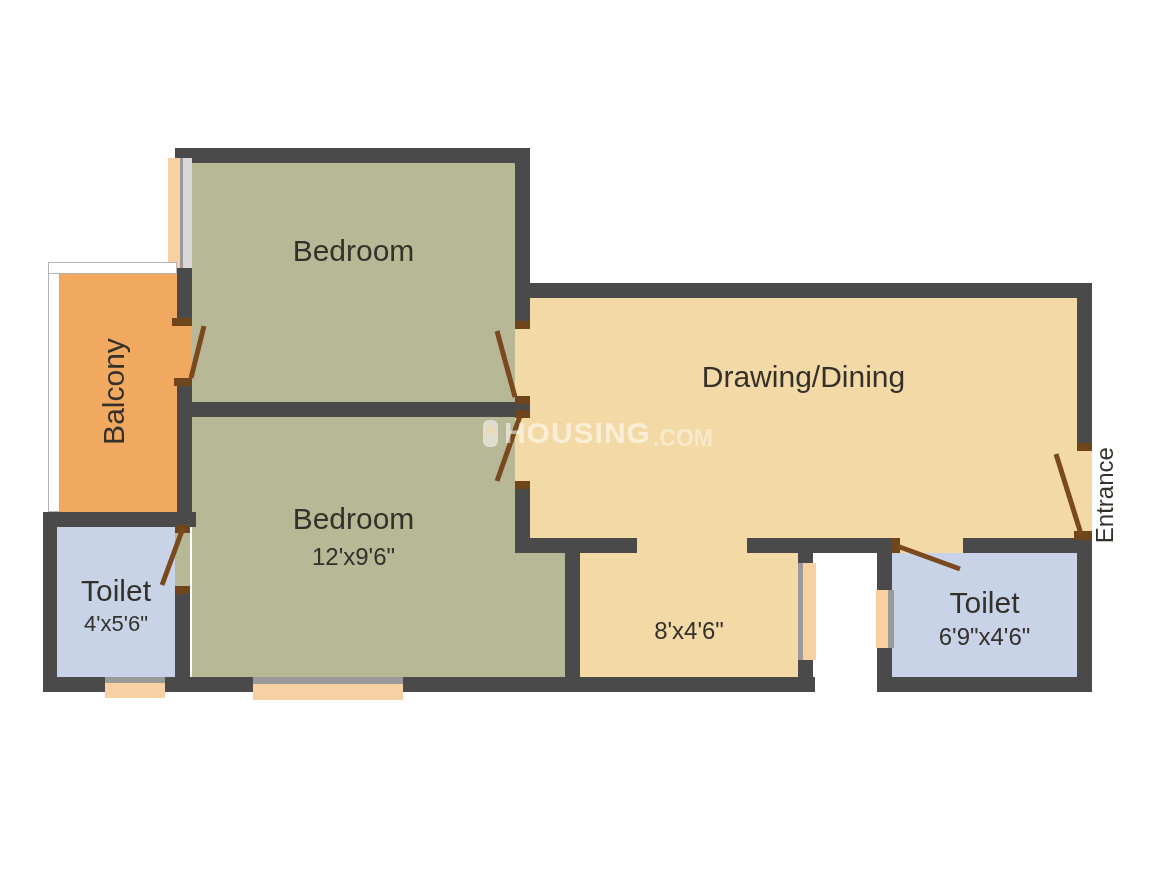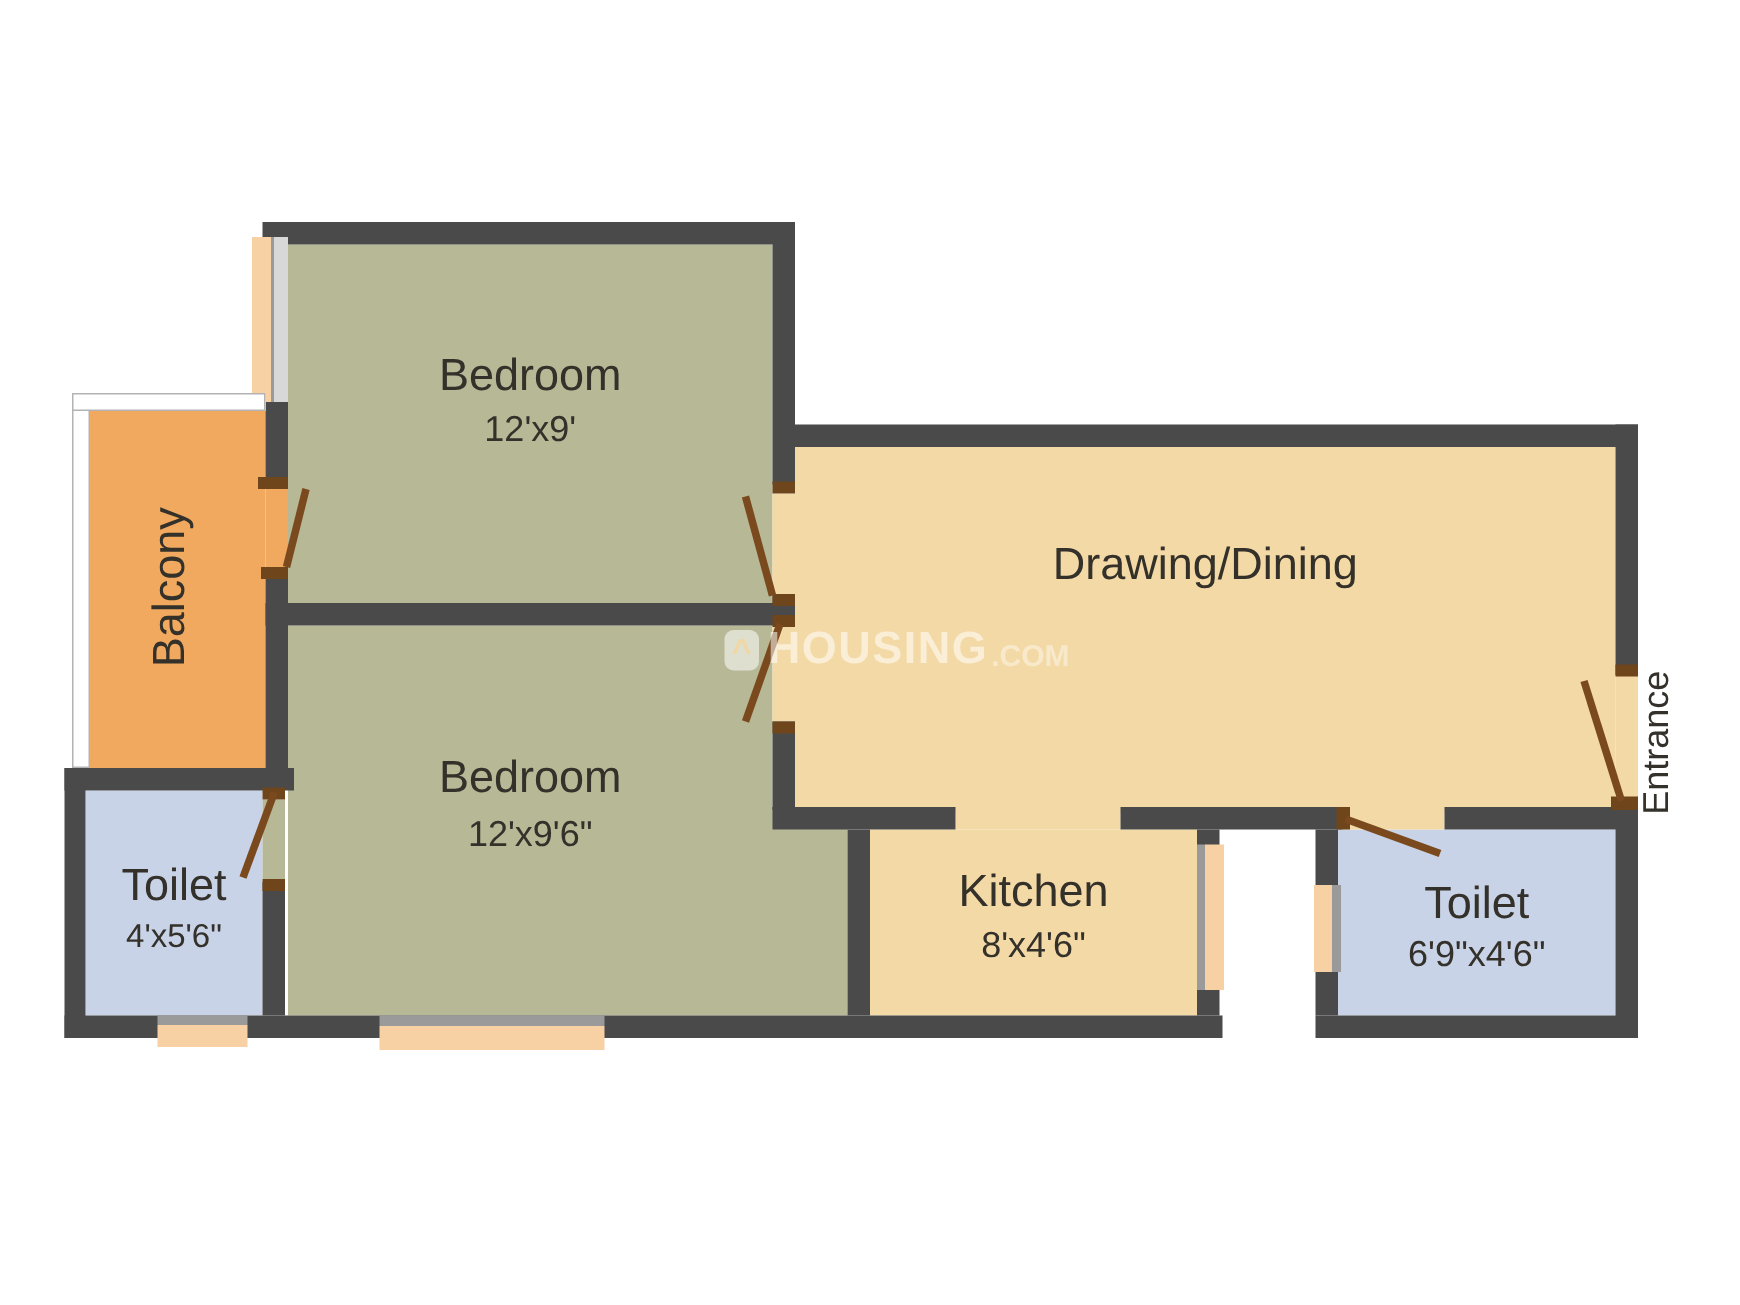--- a/index.html
+++ b/index.html
@@ -14,21 +14,21 @@
   .label{position:absolute;color:#34302a;text-align:center;line-height:1.1;}
   .room-name{font-size:30px;}
   .room-dims{font-size:24px;}
   .rot{transform:rotate(-90deg);}
   #doors{position:absolute;left:0;top:0;pointer-events:none;}
   .wm{position:absolute;left:483px;top:416px;width:230px;height:34px;display:flex;align-items:center;}
   .wm-icon{width:27px;height:27px;border-radius:6px;background:rgba(255,255,255,0.55);
     display:flex;align-items:center;justify-content:center;color:rgba(240,214,160,0.95);
     font-weight:bold;font-size:22px;line-height:27px;}
   .wm-brand{margin-left:6px;font-weight:bold;font-size:30px;letter-spacing:1px;color:rgba(255,255,255,0.55);}
-  .wm-tld{font-weight:bold;font-size:20px;color:rgba(255,255,255,0.42);margin-left:2px;margin-top:10px;}
+  .wm-tld{font-weight:bold;font-size:23px;color:rgba(255,255,255,0.42);margin-left:2px;margin-top:10px;}
 </style>
 </head>
 <body>
 
 <div id="canvas">
 
   <div class="floor" style="left:192px;top:163px;width:323px;height:239px;background:#b7b896;"></div>
   <div class="floor" style="left:192px;top:417px;width:323px;height:121px;background:#b7b896;"></div>
   <div class="floor" style="left:192px;top:538px;width:373px;height:139px;background:#b7b896;"></div>
   <div class="floor" style="left:530px;top:298px;width:547px;height:244px;background:#f3d9a5;"></div>
@@ -93,33 +93,31 @@
   <svg id="doors" width="1160" height="870" viewBox="0 0 1160 870">
     <line x1="204" y1="326" x2="191" y2="378" stroke="#7a4a1e" stroke-width="5"></line>
     <line x1="497" y1="331" x2="515" y2="397" stroke="#7a4a1e" stroke-width="5"></line>
     <line x1="520" y1="416" x2="497" y2="481" stroke="#7a4a1e" stroke-width="5"></line>
     <line x1="183" y1="528" x2="162" y2="585" stroke="#7a4a1e" stroke-width="5"></line>
     <line x1="897" y1="546" x2="960" y2="569" stroke="#7a4a1e" stroke-width="5"></line>
     <line x1="1056" y1="454" x2="1081" y2="534" stroke="#7a4a1e" stroke-width="5"></line>
   </svg>
 
   <div class="label room-name" style="left:192px;top:234px;width:323px;">Bedroom</div>
-  <div class="label room-dims" style="left:192px;top:274px;width:323px;">12'x9'</div>
 
   <div class="label room-name" style="left:530px;top:360px;width:547px;">Drawing/Dining</div>
 
   <div class="label room-name" style="left:192px;top:502px;width:323px;">Bedroom</div>
   <div class="label room-dims" style="left:192px;top:544px;width:323px;">12'x9'6"</div>
 
   <div class="label room-name rot" style="left:13px;top:375px;width:200px;">Balcony</div>
 
   <div class="label room-name" style="left:57px;top:574px;width:118px;">Toilet</div>
   <div class="label" style="left:57px;top:612px;width:118px;font-size:22px;">4'x5'6"</div>
 
-  <div class="label room-name" style="left:580px;top:578px;width:218px;">Kitchen</div>
   <div class="label room-dims" style="left:580px;top:618px;width:218px;">8'x4'6"</div>
 
   <div class="label room-name" style="left:892px;top:586px;width:185px;">Toilet</div>
   <div class="label room-dims" style="left:892px;top:624px;width:185px;">6'9"x4'6"</div>
 
   <div class="label rot" style="left:1045px;top:482px;width:120px;font-size:24px;">Entrance</div>
 
   <div class="wm">
     <div class="wm-icon">^</div>
     <div class="wm-brand">HOUSING</div>

